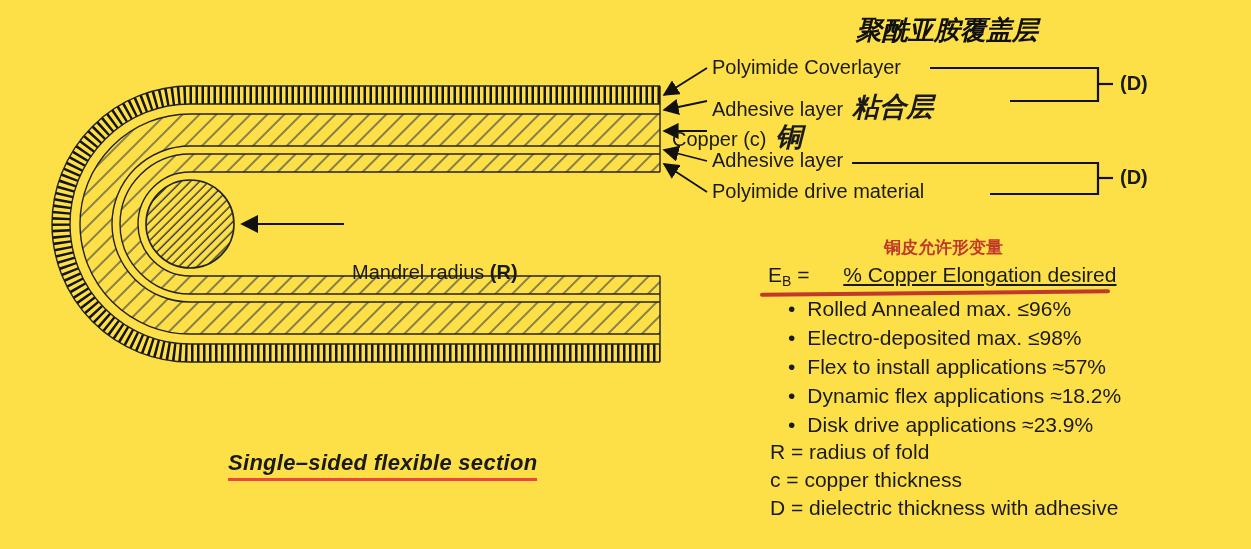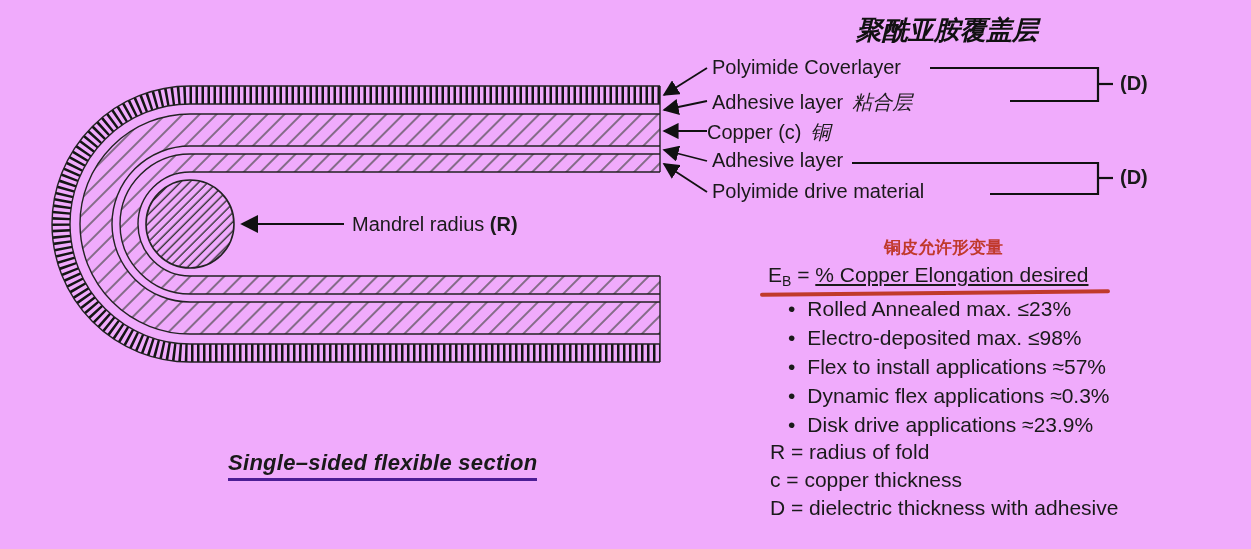--- a/index.html
+++ b/index.html
@@ -1,31 +1,31 @@
 <!DOCTYPE html>
 <html><head>
 <meta charset="utf-8">
 <style>
   * { margin:0; padding:0; box-sizing:border-box; }
   body { font-family:"Liberation Sans","DejaVu Sans",sans-serif; background:#fff; }
-  .canvas { position:relative; width:1251px; height:549px; background:#f0abfc; color:#1a1a1a; overflow:hidden; }
+  .canvas { position:relative; width:1251px; height:549px; background:#fde047; color:#1a1a1a; overflow:hidden; }
   .abs { position:absolute; white-space:nowrap; }
   .label { font-size:20px; color:#1a1a1a;justify-content:center; }
   .layer-row { display:flex; align-items:baseline; gap:9px; }
-  .zh-inline { font-weight:400; font-style:italic; font-size:20px; }
+  .zh-inline { font-weight:700; font-style:italic; font-size:27px; }
   .zh-heading { font-weight:700; font-style:italic; font-size:26px; color:#111; }
   .d-marker { font-size:20px; font-weight:700; }
-  .mandrel-label { font-size:20px; }
+  .mandrel-label { font-size:20px;margin-top:48px; }
   .mandrel-label .bold { font-weight:700; }
-  .caption { font-size:22px; font-weight:700; font-style:italic; border-bottom:3px solid #4c1d95; padding-bottom:2px; letter-spacing:0.3px; }
+  .caption { font-size:22px; font-weight:700; font-style:italic; border-bottom:3px solid #ef4444; padding-bottom:2px; letter-spacing:0.3px; }
   .note-line { font-size:21px; }
   .red-heading { font-size:17px; font-weight:700; color:#c0392b; }
   .bullet-row { display:flex; align-items:baseline; gap:12px; }
   .sub { font-size:14px; vertical-align:-4px; }
-  .u { text-decoration:underline; }
+  .u { text-decoration:underline;margin-left:28px; }
   .red-bar { background:#c0392b; height:4px; width:350px; transform:rotate(-0.6deg); border-radius:2px; }
 </style>
 </head>
 <body>
 
 <div class="canvas">
 
   <svg class="abs" style="left:0;top:0" width="1251" height="549" viewBox="0 0 1251 549">
     <defs>
       <pattern id="hatch" width="12" height="12" patternUnits="userSpaceOnUse" patternTransform="rotate(45)">
@@ -79,21 +79,21 @@
 
   <div class="abs zh-heading" style="left:856px;top:13px">聚酰亚胺覆盖层</div>
 
   <div class="abs label layer-row" style="left:712px;top:56px">
     <span>Polyimide Coverlayer</span>
   </div>
   <div class="abs label layer-row" style="left:712px;top:89px">
     <span>Adhesive layer</span>
     <span class="zh-inline">粘合层</span>
   </div>
-  <div class="abs label layer-row" style="left:707px;top:119px">
+  <div class="abs label layer-row" style="left:672px;top:119px">
     <span>Copper (c)</span>
     <span class="zh-inline">铜</span>
   </div>
   <div class="abs label layer-row" style="left:712px;top:149px">
     <span>Adhesive layer</span>
   </div>
   <div class="abs label layer-row" style="left:712px;top:180px">
     <span>Polyimide drive material</span>
   </div>
 
@@ -107,33 +107,33 @@
 
   <div class="abs red-heading" style="left:884px;top:236px">铜皮允许形变量</div>
 
   <div class="abs note-line" style="left:768px;top:263px">
     <span>E</span><span class="sub">B</span><span> = </span><span class="u">% Copper Elongation desired</span>
   </div>
   <div class="abs red-bar" style="left:760px;top:291px"></div>
 
   <div class="abs note-line bullet-row" style="left:788px;top:297px">
     <span>•</span>
-    <span>Rolled Annealed max. ≤23%</span>
+    <span>Rolled Annealed max. ≤96%</span>
   </div>
   <div class="abs note-line bullet-row" style="left:788px;top:326px">
     <span>•</span>
     <span>Electro-deposited max. ≤98%</span>
   </div>
   <div class="abs note-line bullet-row" style="left:788px;top:355px">
     <span>•</span>
     <span>Flex to install applications ≈57%</span>
   </div>
   <div class="abs note-line bullet-row" style="left:788px;top:384px">
     <span>•</span>
-    <span>Dynamic flex applications ≈0.3%</span>
+    <span>Dynamic flex applications ≈18.2%</span>
   </div>
   <div class="abs note-line bullet-row" style="left:788px;top:413px">
     <span>•</span>
     <span>Disk drive applications ≈23.9%</span>
   </div>
 
   <div class="abs note-line" style="left:770px;top:440px">R = radius of fold</div>
   <div class="abs note-line" style="left:770px;top:496px">D = dielectric thickness with adhesive</div>
   <div class="abs note-line" style="left:770px;top:468px">c = copper thickness</div>
 

